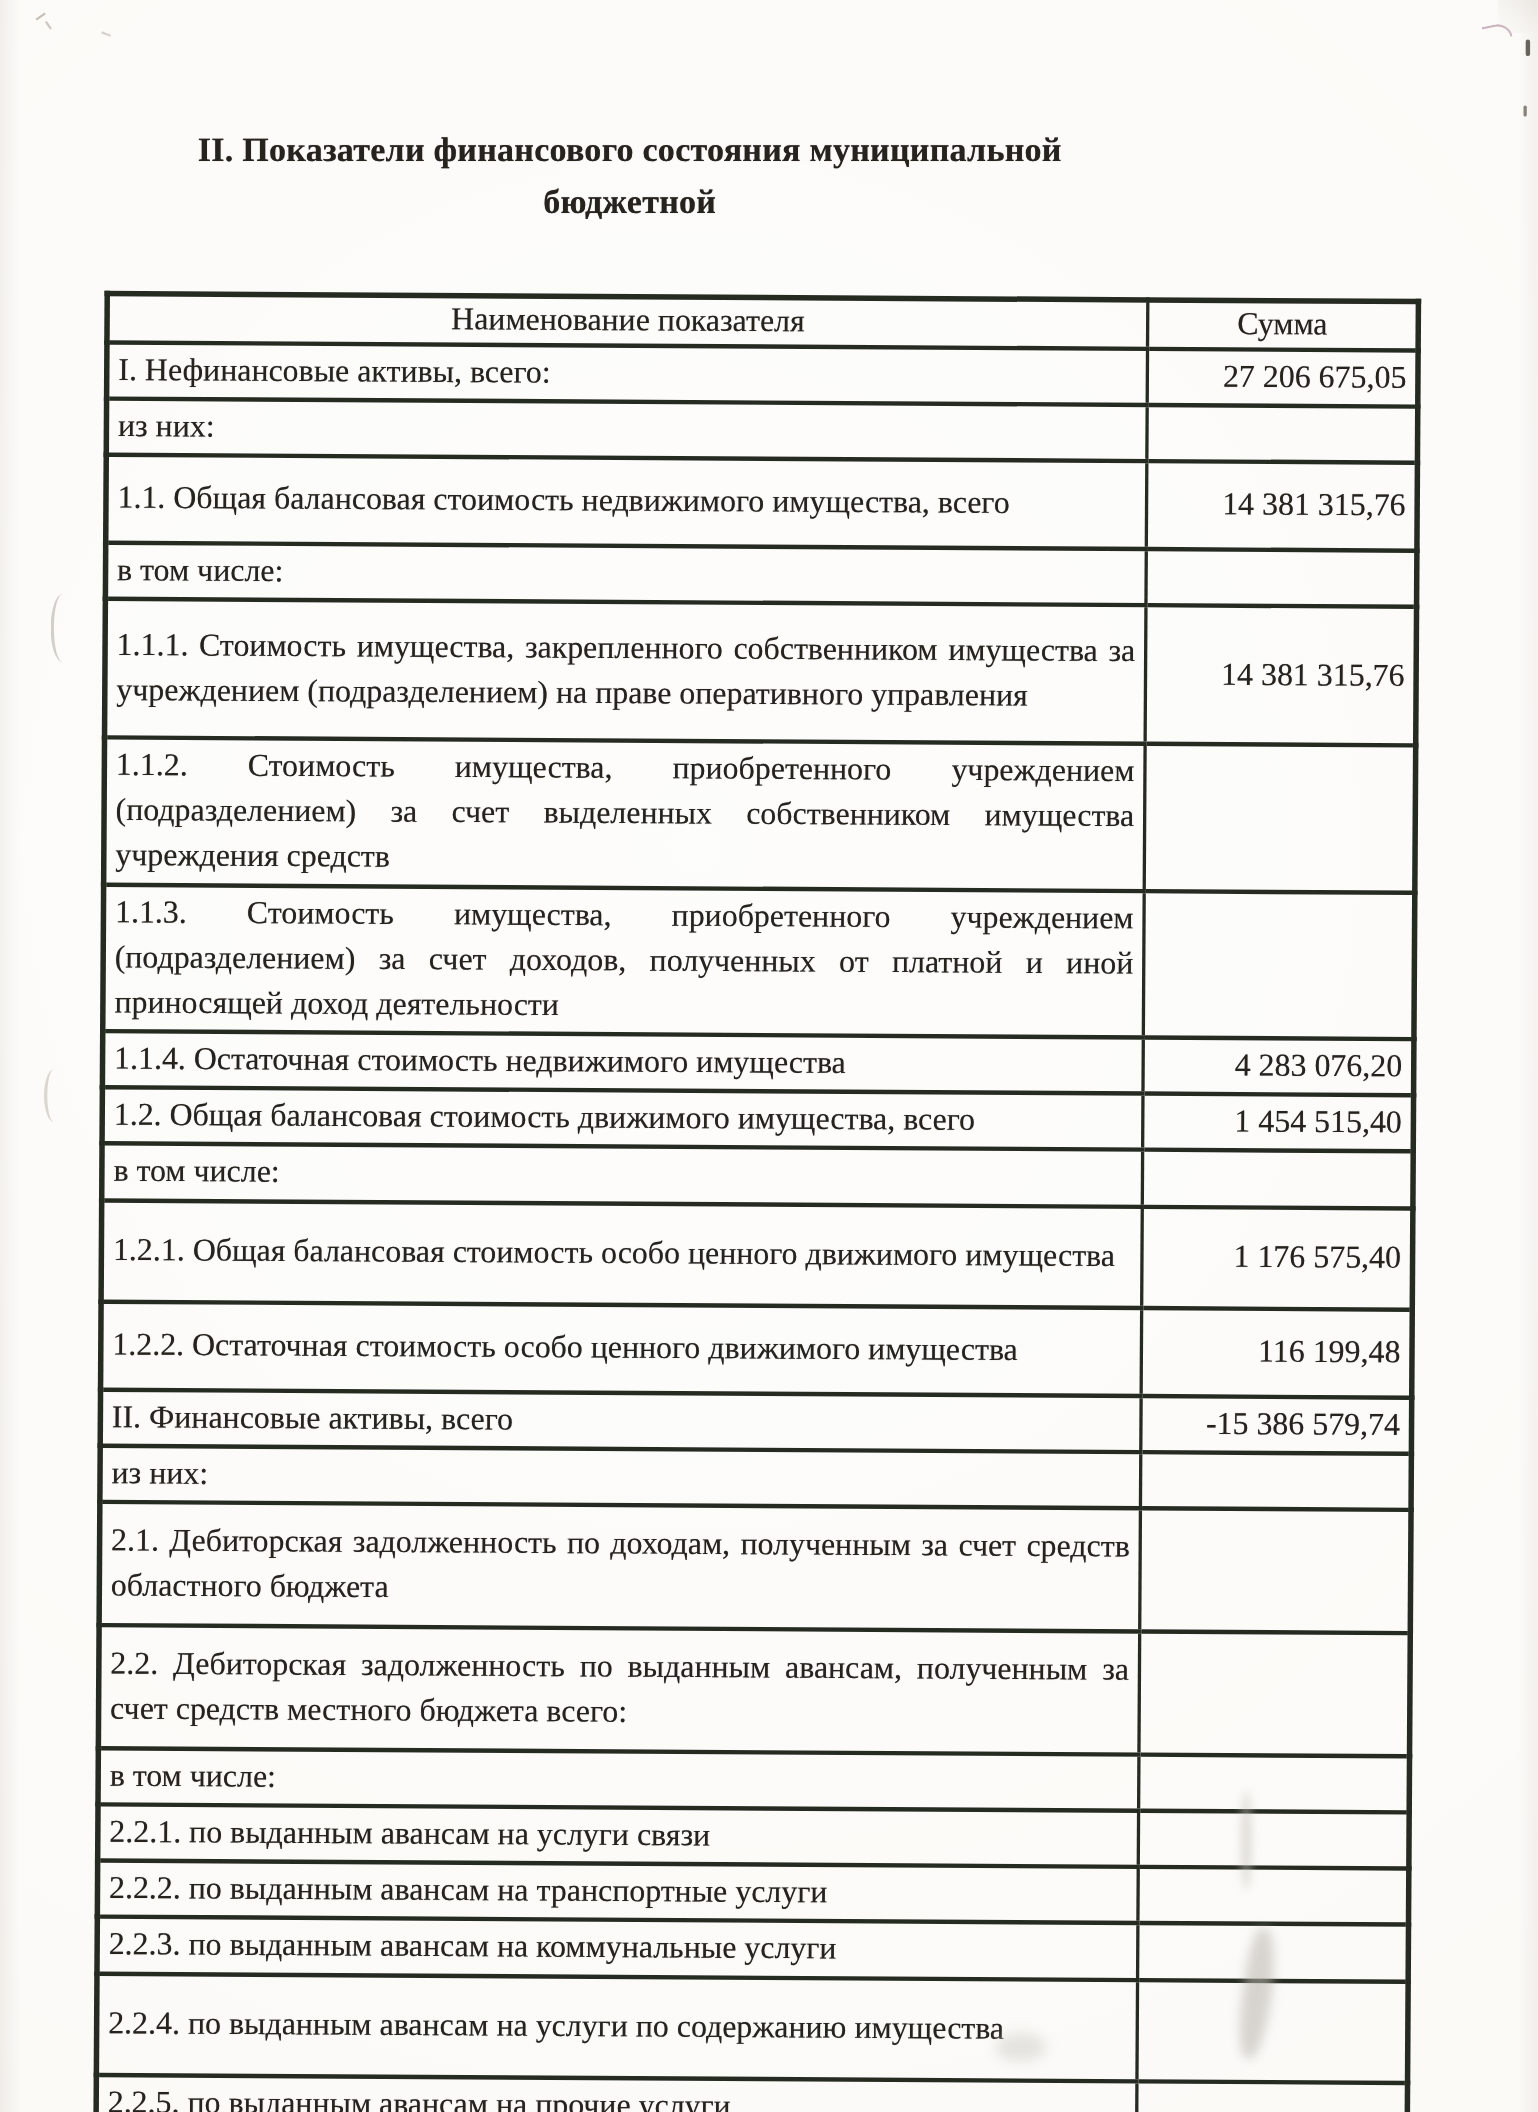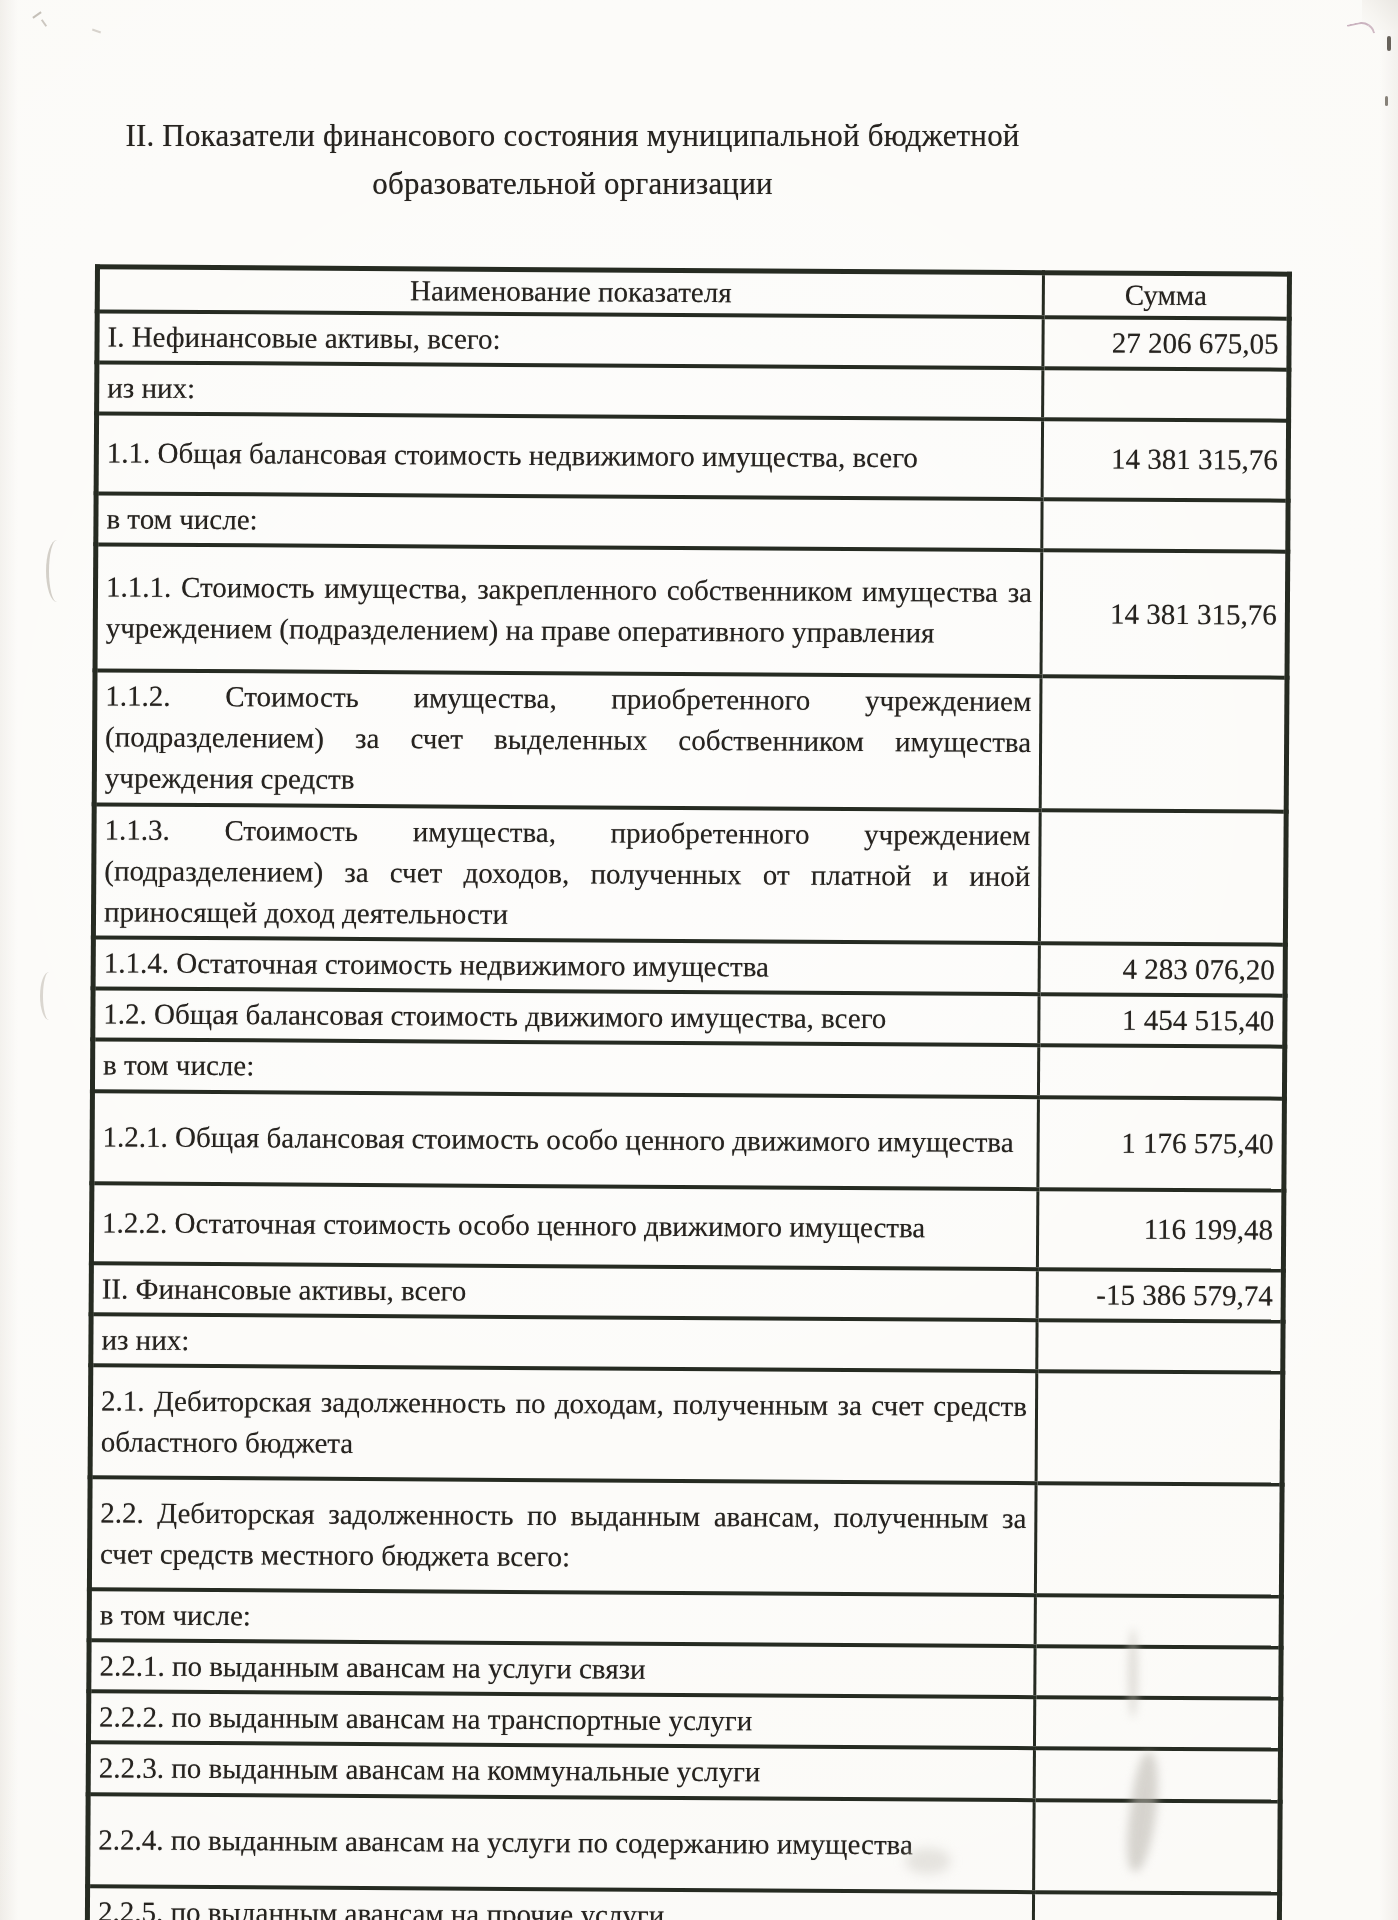--- a/index.html
+++ b/index.html
@@ -17,21 +17,21 @@
       var(--paper);
     font-family:"Liberation Serif","DejaVu Serif",serif;
     color:var(--ink);
   }
   .page{position:absolute;inset:0;}
 
   .title{
     position:absolute;
     left:100px; top:112px; width:945px;
     text-align:center;
-    font-weight:normal;
+    font-weight:bold;
     font-size:31px;
     line-height:1.55;
     letter-spacing:.2px;
     text-shadow:0 0 .7px rgba(30,28,24,.6);
   }
 
   .tbl-wrap{
     position:absolute;
     left:95px; top:268px; width:1192px;
     transform:rotate(.35deg);
@@ -119,21 +119,20 @@
     opacity:.9;
   }
 </style>
 </head>
 <body>
 
 <div class="page">
 
   <div class="title">
     <div>II. Показатели финансового состояния муниципальной бюджетной</div>
-    <div>образовательной организации</div>
   </div>
 
   <div class="tbl-wrap">
     <table>
       <colgroup>
           <col class="c-name">
           <col class="c-sum">
         </colgroup>
       <thead>
         <tr>

